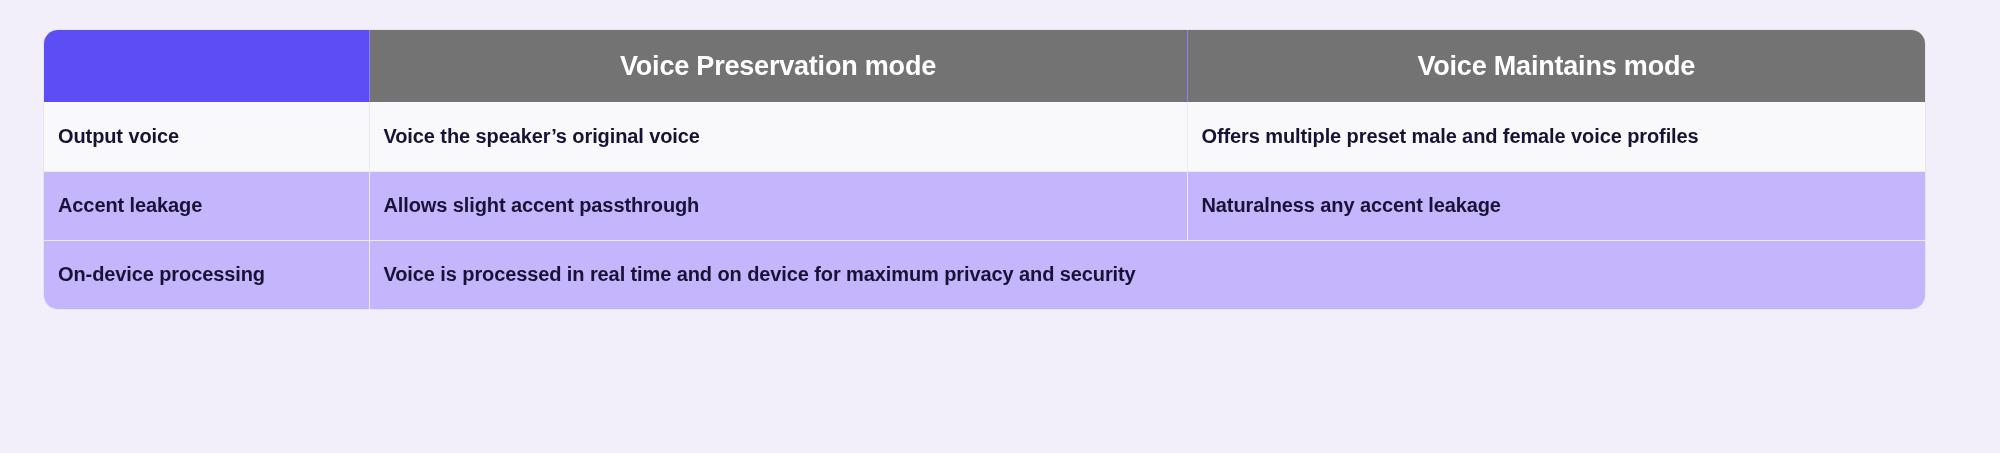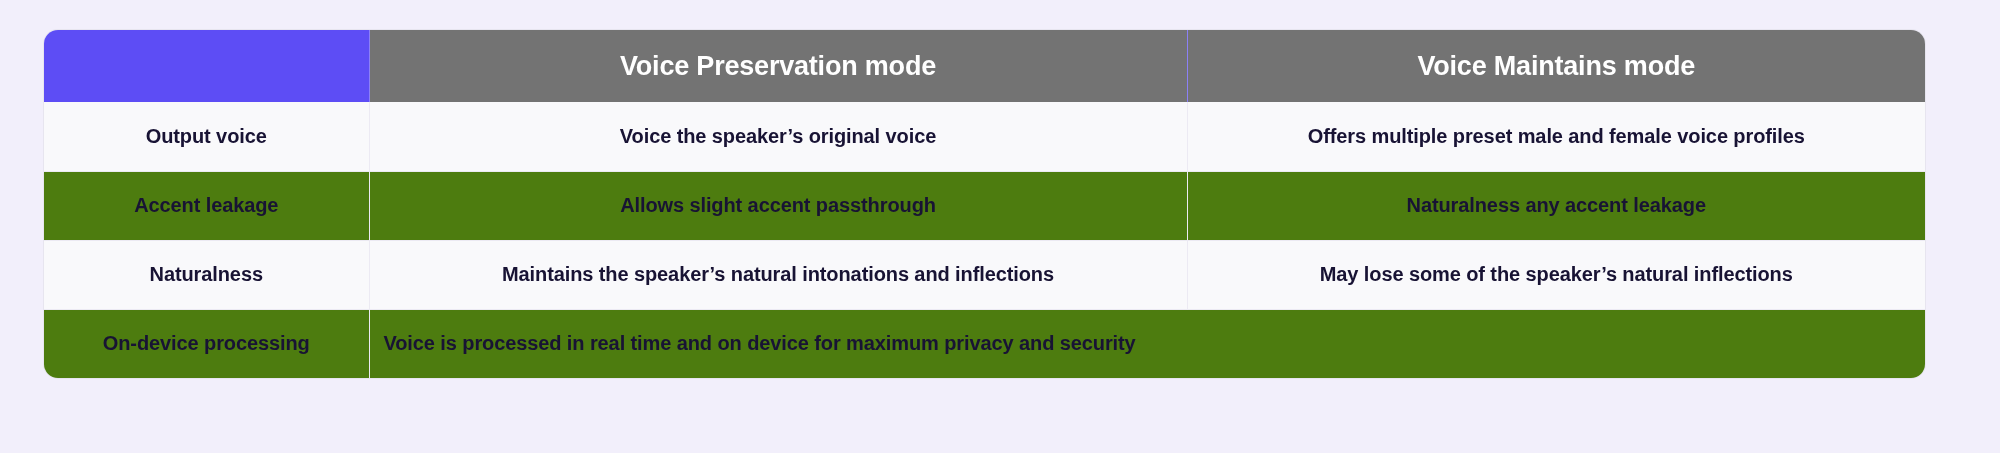--- a/index.html
+++ b/index.html
@@ -48,34 +48,34 @@
     vertical-align: middle;
     text-align: center;
     border-right: 1px solid #8b80f7;
   }
   thead th:last-child { border-right: none; }
   thead th.corner { background: #5d4df5; }
 
   tbody td {
     height: 69px;
     vertical-align: middle;
-    text-align: center;
+    text-align: left;
     color: #181334;
     font-size: 20px;
     font-weight: bold;
     letter-spacing: -0.1px;
     border-right: 1px solid #eceaf3;
     border-bottom: 1px solid #eceaf3;
     padding: 0 14px;
   }
   tbody td:last-child { border-right: none; }
   tbody tr:last-child td { border-bottom: none; }
 
   tbody tr.shaded td { background: #f9f9fb; }
-  tbody tr.plain  td { background: #4d7c0f; }
+  tbody tr.plain  td { background: #c4b5fd; }
 
   tbody td.label { font-size: 20px; }
   tbody td.merged { text-align: left; }
 </style>
 </head>
 <body>
 
 <div class="page">
   <div class="table-wrap">
     <table class="compare">
@@ -95,25 +95,20 @@
         <tr class="shaded">
           <td class="label">Output voice</td>
           <td>Voice the speaker’s original voice</td>
           <td>Offers multiple preset male and female voice profiles</td>
         </tr>
         <tr class="plain">
           <td class="label">Accent leakage</td>
           <td>Allows slight accent passthrough</td>
           <td>Naturalness any accent leakage</td>
         </tr>
-        <tr class="shaded">
-          <td class="label">Naturalness</td>
-          <td>Maintains the speaker’s natural intonations and inflections</td>
-          <td>May lose some of the speaker’s natural inflections</td>
-        </tr>
         <tr class="plain">
           <td class="label">On-device processing</td>
           <td class="merged" colspan="2">Voice is processed in real time and on device for maximum privacy and security</td>
         </tr>
       </tbody>
     </table>
   </div>
 </div>
 
 </body></html>

